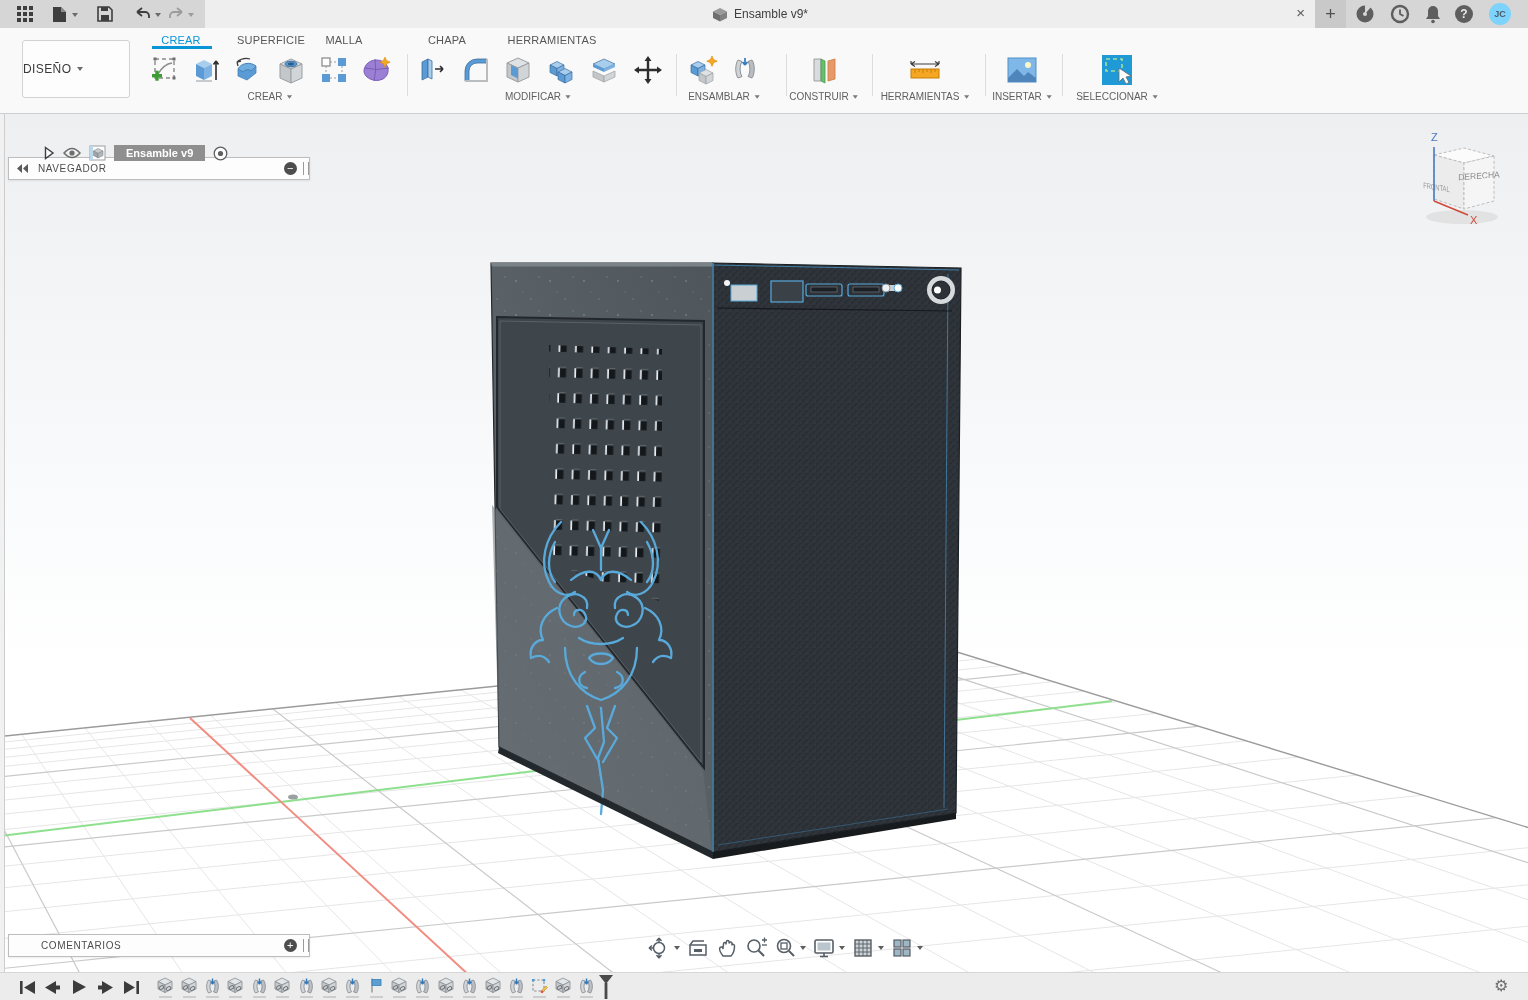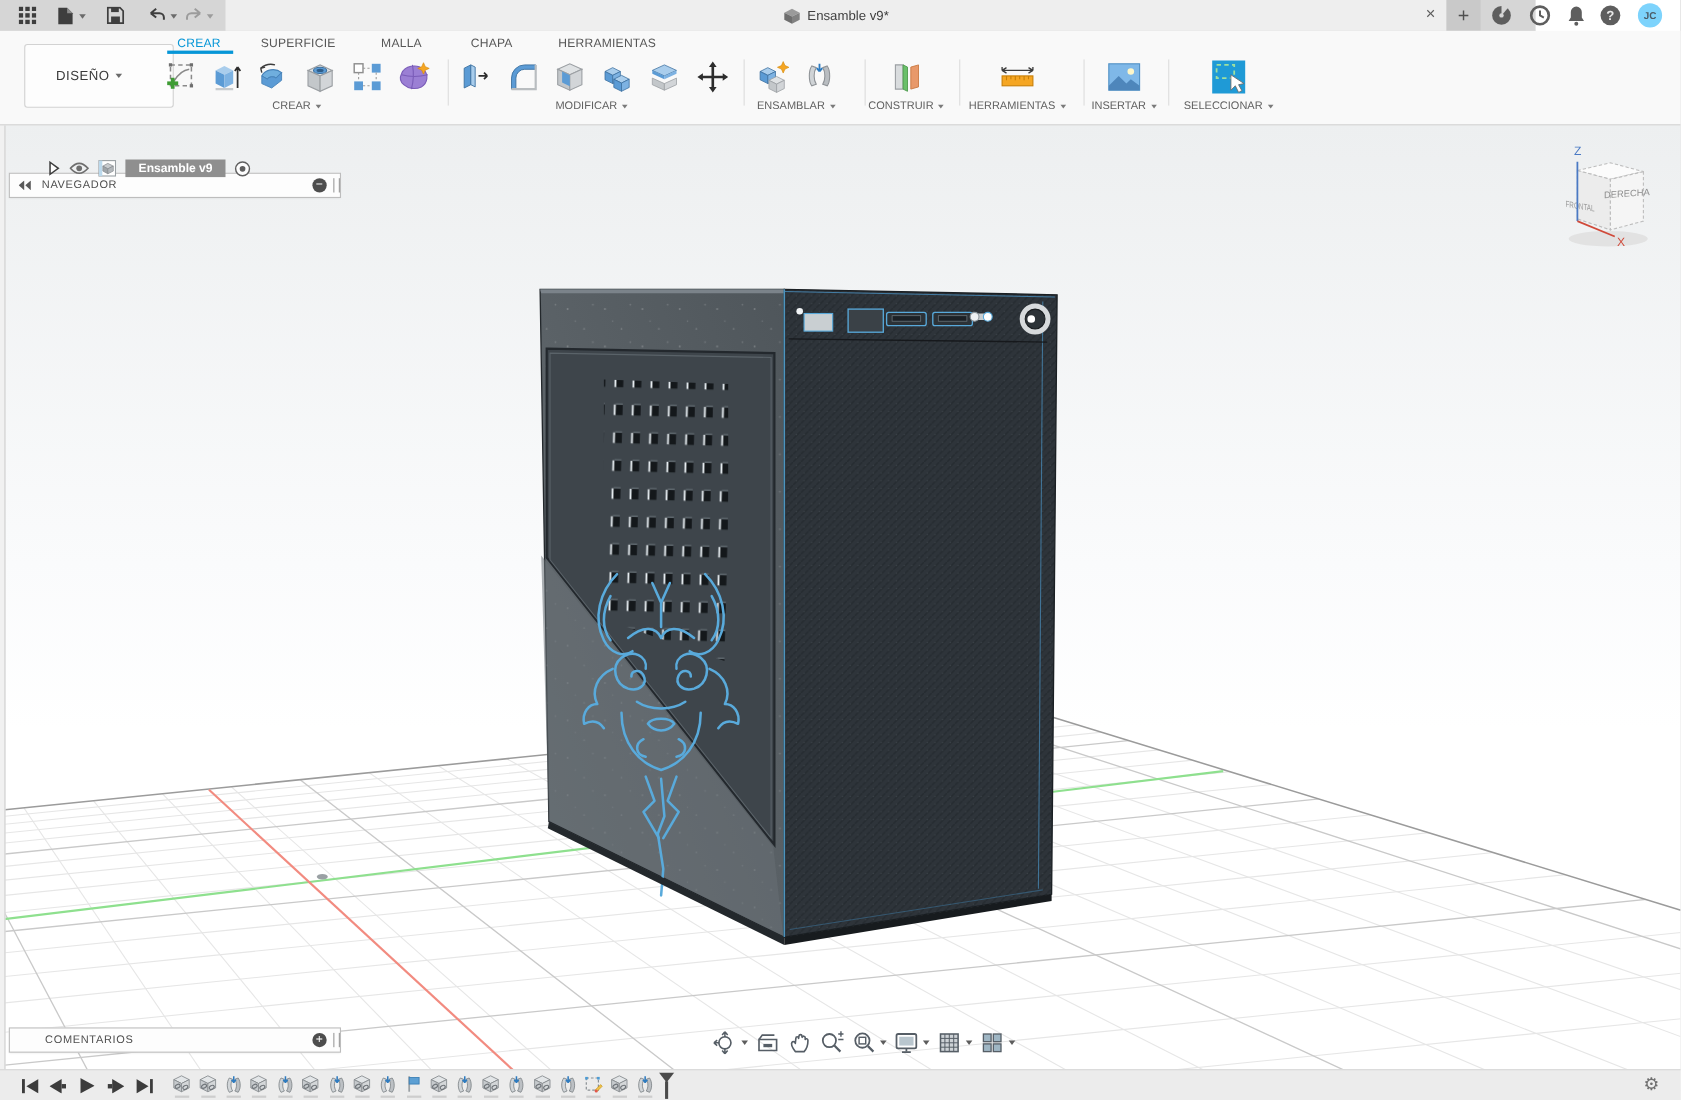--- a/index.html
+++ b/index.html
@@ -1,39 +1,39 @@
 <!DOCTYPE html>
 <html><head>
 <meta charset="utf-8">
 <style>
   html,body{margin:0;padding:0;background:#bbb;}
   .stage{position:relative;width:1528px;height:1000px;overflow:hidden;
          font-family:"Liberation Sans",sans-serif;background:#fff;
          -webkit-user-select:none;user-select:none;}
   
-  .tabbar{position:absolute;left:0;top:0;width:1396px;height:28px;background:#d6d6d6;
+  .tabbar{position:absolute;left:0;top:0;width:1528px;height:28px;background:#d6d6d6;
           border-bottom:1px solid #c4c4c4;z-index:40;}
   .tb-ico{position:absolute;top:4px;width:22px;height:20px;display:flex;align-items:center;justify-content:center;cursor:pointer;}
   .caret{width:0;height:0;border-left:3.5px solid transparent;border-right:3.5px solid transparent;
          border-top:4px solid #6b6b6b;display:inline-block;}
   .doc-tab{position:absolute;left:205px;top:0;width:1110px;height:28px;background:#eeeeee;
            display:flex;align-items:center;justify-content:center;gap:6px;
            font-size:12px;color:#3f3f3f;}
   .doc-close{position:absolute;right:10px;top:3px;font-size:15px;color:#5c5c5c;cursor:pointer;line-height:20px;}
   .newtab{position:absolute;left:1315px;top:0;width:31px;height:28px;background:#c9c9c9;
           color:#4f4f4f;font-size:18px;display:flex;align-items:center;justify-content:center;cursor:pointer;}
   .acct-ico{position:absolute;top:3px;width:22px;height:22px;display:flex;align-items:center;justify-content:center;cursor:pointer;}
   .avatar{position:absolute;left:1489px;top:3px;width:22px;height:22px;border-radius:50%;background:#7dd3fc;
           display:flex;align-items:center;justify-content:center;font-size:9px;font-weight:bold;color:#4c5b66;cursor:pointer;}
   
   .ribbon{position:absolute;left:0;top:28px;width:1528px;height:85px;background:#f9f9f9;
           border-bottom:1px solid #cfcfcf;z-index:40;}
   .design-btn{position:absolute;left:22px;top:12px;width:106px;height:56px;background:#fdfdfd;
           border:1px solid #d2d2d2;border-radius:3px;display:flex;align-items:center;justify-content:flex-start;
-          gap:6px;font-size:12px;color:#3a3a3a;letter-spacing:.4px;cursor:pointer;padding-left:28px;}
+          gap:6px;font-size:12px;color:#3a3a3a;letter-spacing:.4px;cursor:pointer;}
   .rtab{position:absolute;top:6px;font-size:11px;color:#575757;letter-spacing:.2px;cursor:pointer;transform:translateX(-50%);}
   .rtab.active{color:#0696d7;}
   .rtab-underline{position:absolute;left:152px;top:18px;width:60px;height:3px;background:#0696d7;}
   .ribbon-icon{position:absolute;top:42px;width:34px;height:34px;transform:translate(-50%,-50%);
           display:flex;align-items:center;justify-content:center;cursor:pointer;}
   .rdiv{position:absolute;top:26px;width:1px;height:42px;background:#ddd;}
   .rgroup-label{position:absolute;top:63px;transform:translateX(-50%);font-size:10px;color:#606060;
           display:flex;align-items:center;gap:4px;cursor:pointer;white-space:nowrap;}
   .rgroup-label .caret{border-top-color:#7a7a7a;transform:scale(.85);}
   
@@ -156,21 +156,21 @@
   </div>
 
   <div class="ribbon">
     <div class="design-btn">
       <span>DISEÑO</span>
         <span class="caret"></span>
     </div>
 
     <span class="rtab active" style="left:181px">CREAR</span>
     <span class="rtab" style="left:271px">SUPERFICIE</span>
-    <span class="rtab" style="left:365px">MALLA</span>
+    <span class="rtab" style="left:344px">MALLA</span>
     <span class="rtab" style="left:447px">CHAPA</span>
     <span class="rtab" style="left:552px">HERRAMIENTAS</span>
     <div class="rtab-underline"></div>
 
     <span class="ribbon-icon" style="left:165px">
       <svg width="30" height="30">
           <rect x="5" y="4" width="19" height="19" fill="none" stroke="#8a8a8a" stroke-width="1.4" stroke-dasharray="4 3"></rect>
           <rect x="3.5" y="2.5" width="3" height="3" fill="#6e6e6e"></rect>
           <rect x="22.5" y="2.5" width="3" height="3" fill="#6e6e6e"></rect>
           <rect x="22.5" y="21.5" width="3" height="3" fill="#6e6e6e"></rect>

